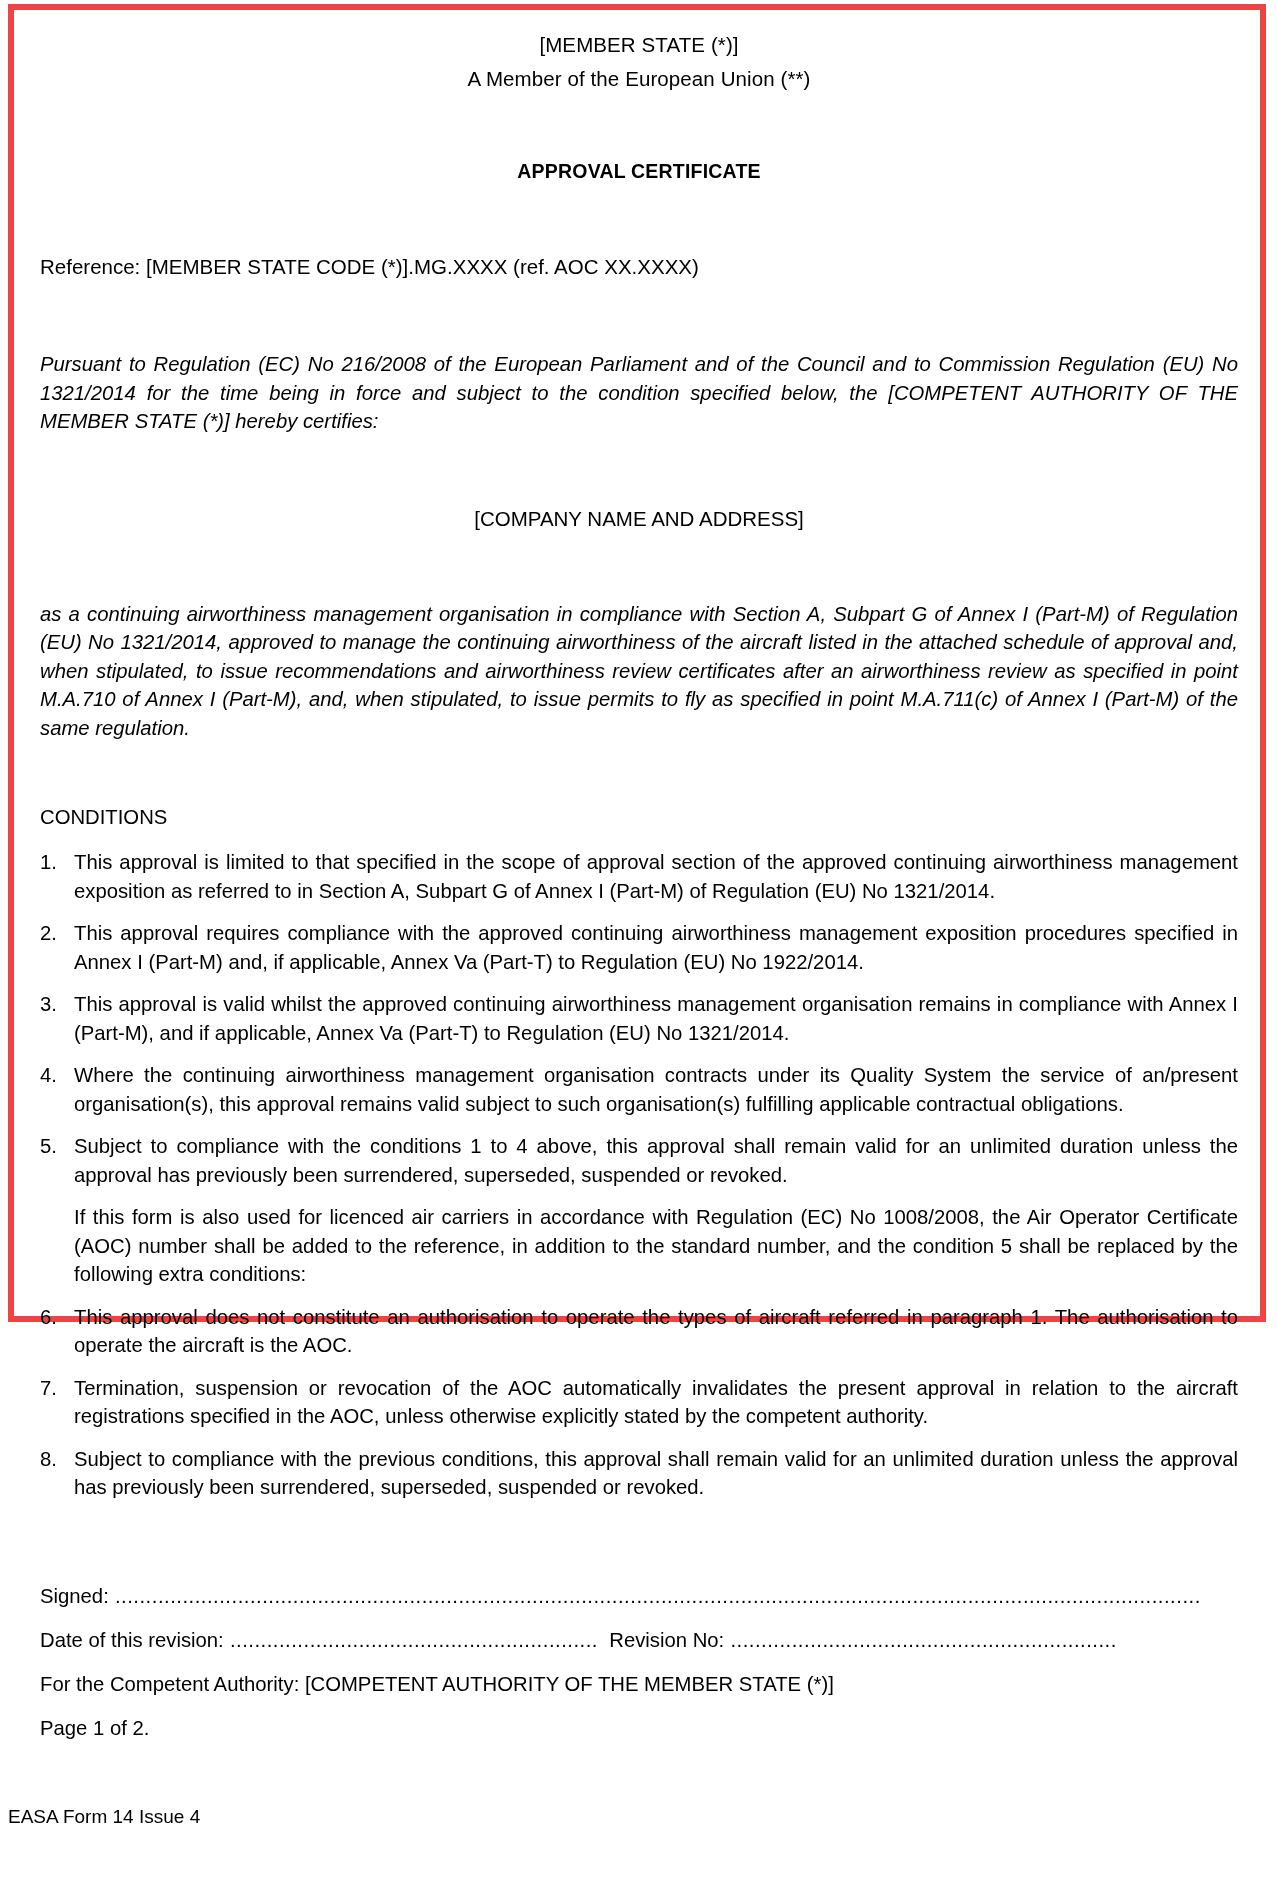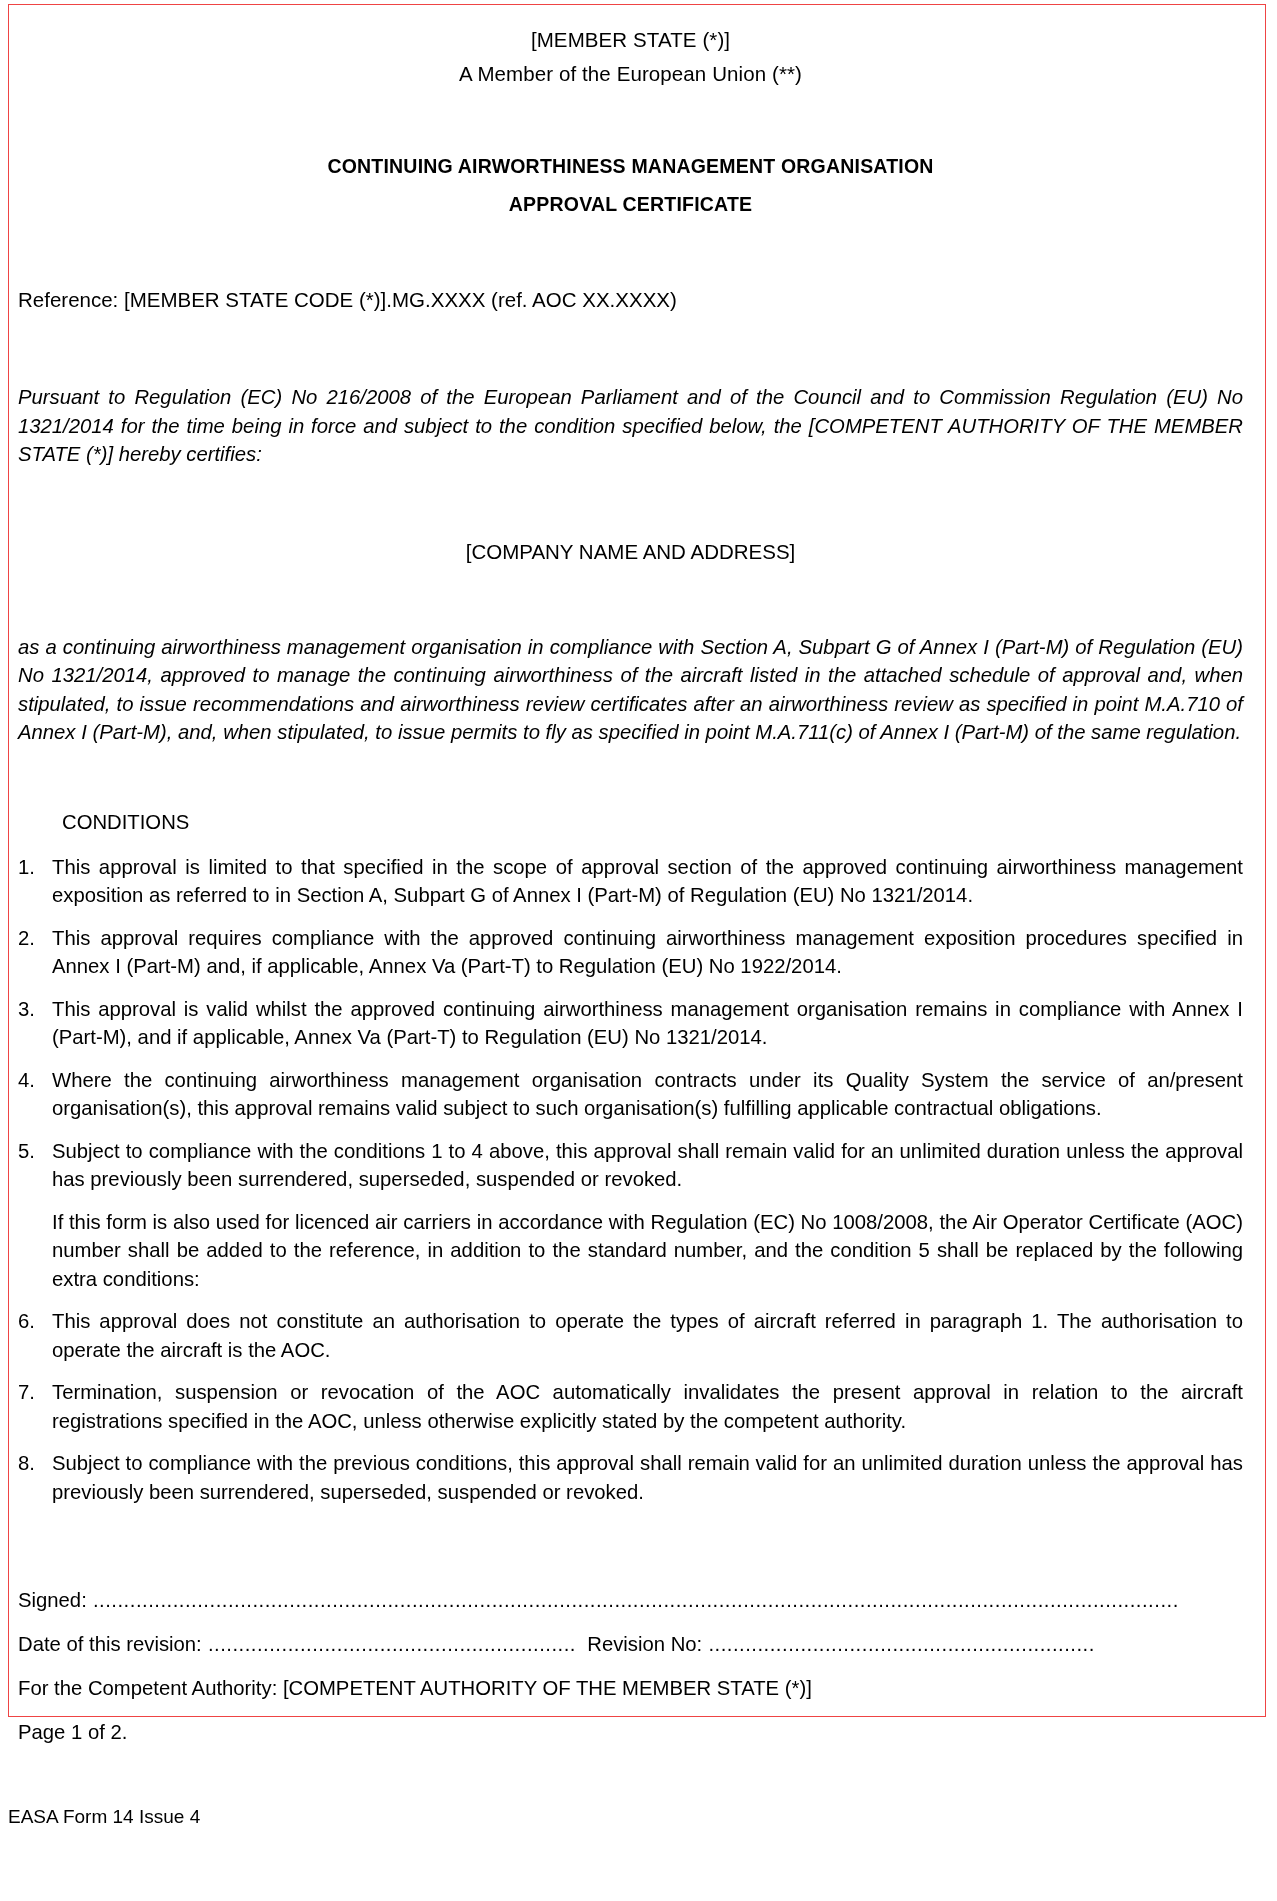--- a/index.html
+++ b/index.html
@@ -12,24 +12,24 @@
     height: 1901px;
     font-family: "Liberation Sans", sans-serif;
     color: #000000;
     position: relative;
   }
   .page {
     position: absolute;
     left: 8px;
     top: 4px;
     width: 1258px;
-    height: 1713px;
-    border: 1px solid #ef4444;
+    height: 1318px;
+    border: 6px solid #ef4444;
     box-sizing: border-box;
-    padding: 18px 22px 10px 9px;
+    padding: 18px 22px 10px 26px;
   }
   .hdr-line {
     text-align: center;
     font-size: 20.5px;
     line-height: 34px;
     letter-spacing: 0.1px;
   }
   .spacer-1 { height: 56px; }
   .title {
     text-align: center;
@@ -56,21 +56,20 @@
     text-align: center;
     font-size: 20.5px;
     line-height: 30px;
   }
   .spacer-5 { height: 66px; }
   .spacer-6 { height: 60px; }
   .cond-heading {
     font-size: 20.3px;
     line-height: 30px;
     margin-bottom: 16px;
-    margin-left: 44px;
   }
   .cond-list {
     margin: 0;
     padding: 0;
     list-style: none;
   }
   .cond-item {
     display: flex;
     font-size: 20.3px;
     line-height: 28.5px;
@@ -113,21 +112,20 @@
 </head>
 <body>
 
 <div class="page">
 
   <div class="hdr-line">[MEMBER STATE (*)]</div>
   <div class="hdr-line">A Member of the European Union (**)</div>
 
   <div class="spacer-1"></div>
 
-  <div class="title">CONTINUING AIRWORTHINESS MANAGEMENT ORGANISATION</div>
   <div class="title">APPROVAL CERTIFICATE</div>
 
   <div class="spacer-2"></div>
 
   <div class="reference">Reference: [MEMBER STATE CODE (*)].MG.XXXX (ref. AOC XX.XXXX)</div>
 
   <div class="spacer-3"></div>
 
   <div class="para">Pursuant to Regulation (EC) No 216/2008 of the European Parliament and of the Council and to Commission Regulation (EU) No 1321/2014 for the time being in force and subject to the condition specified below, the [COMPETENT AUTHORITY OF THE MEMBER STATE (*)] hereby certifies:</div>
 

